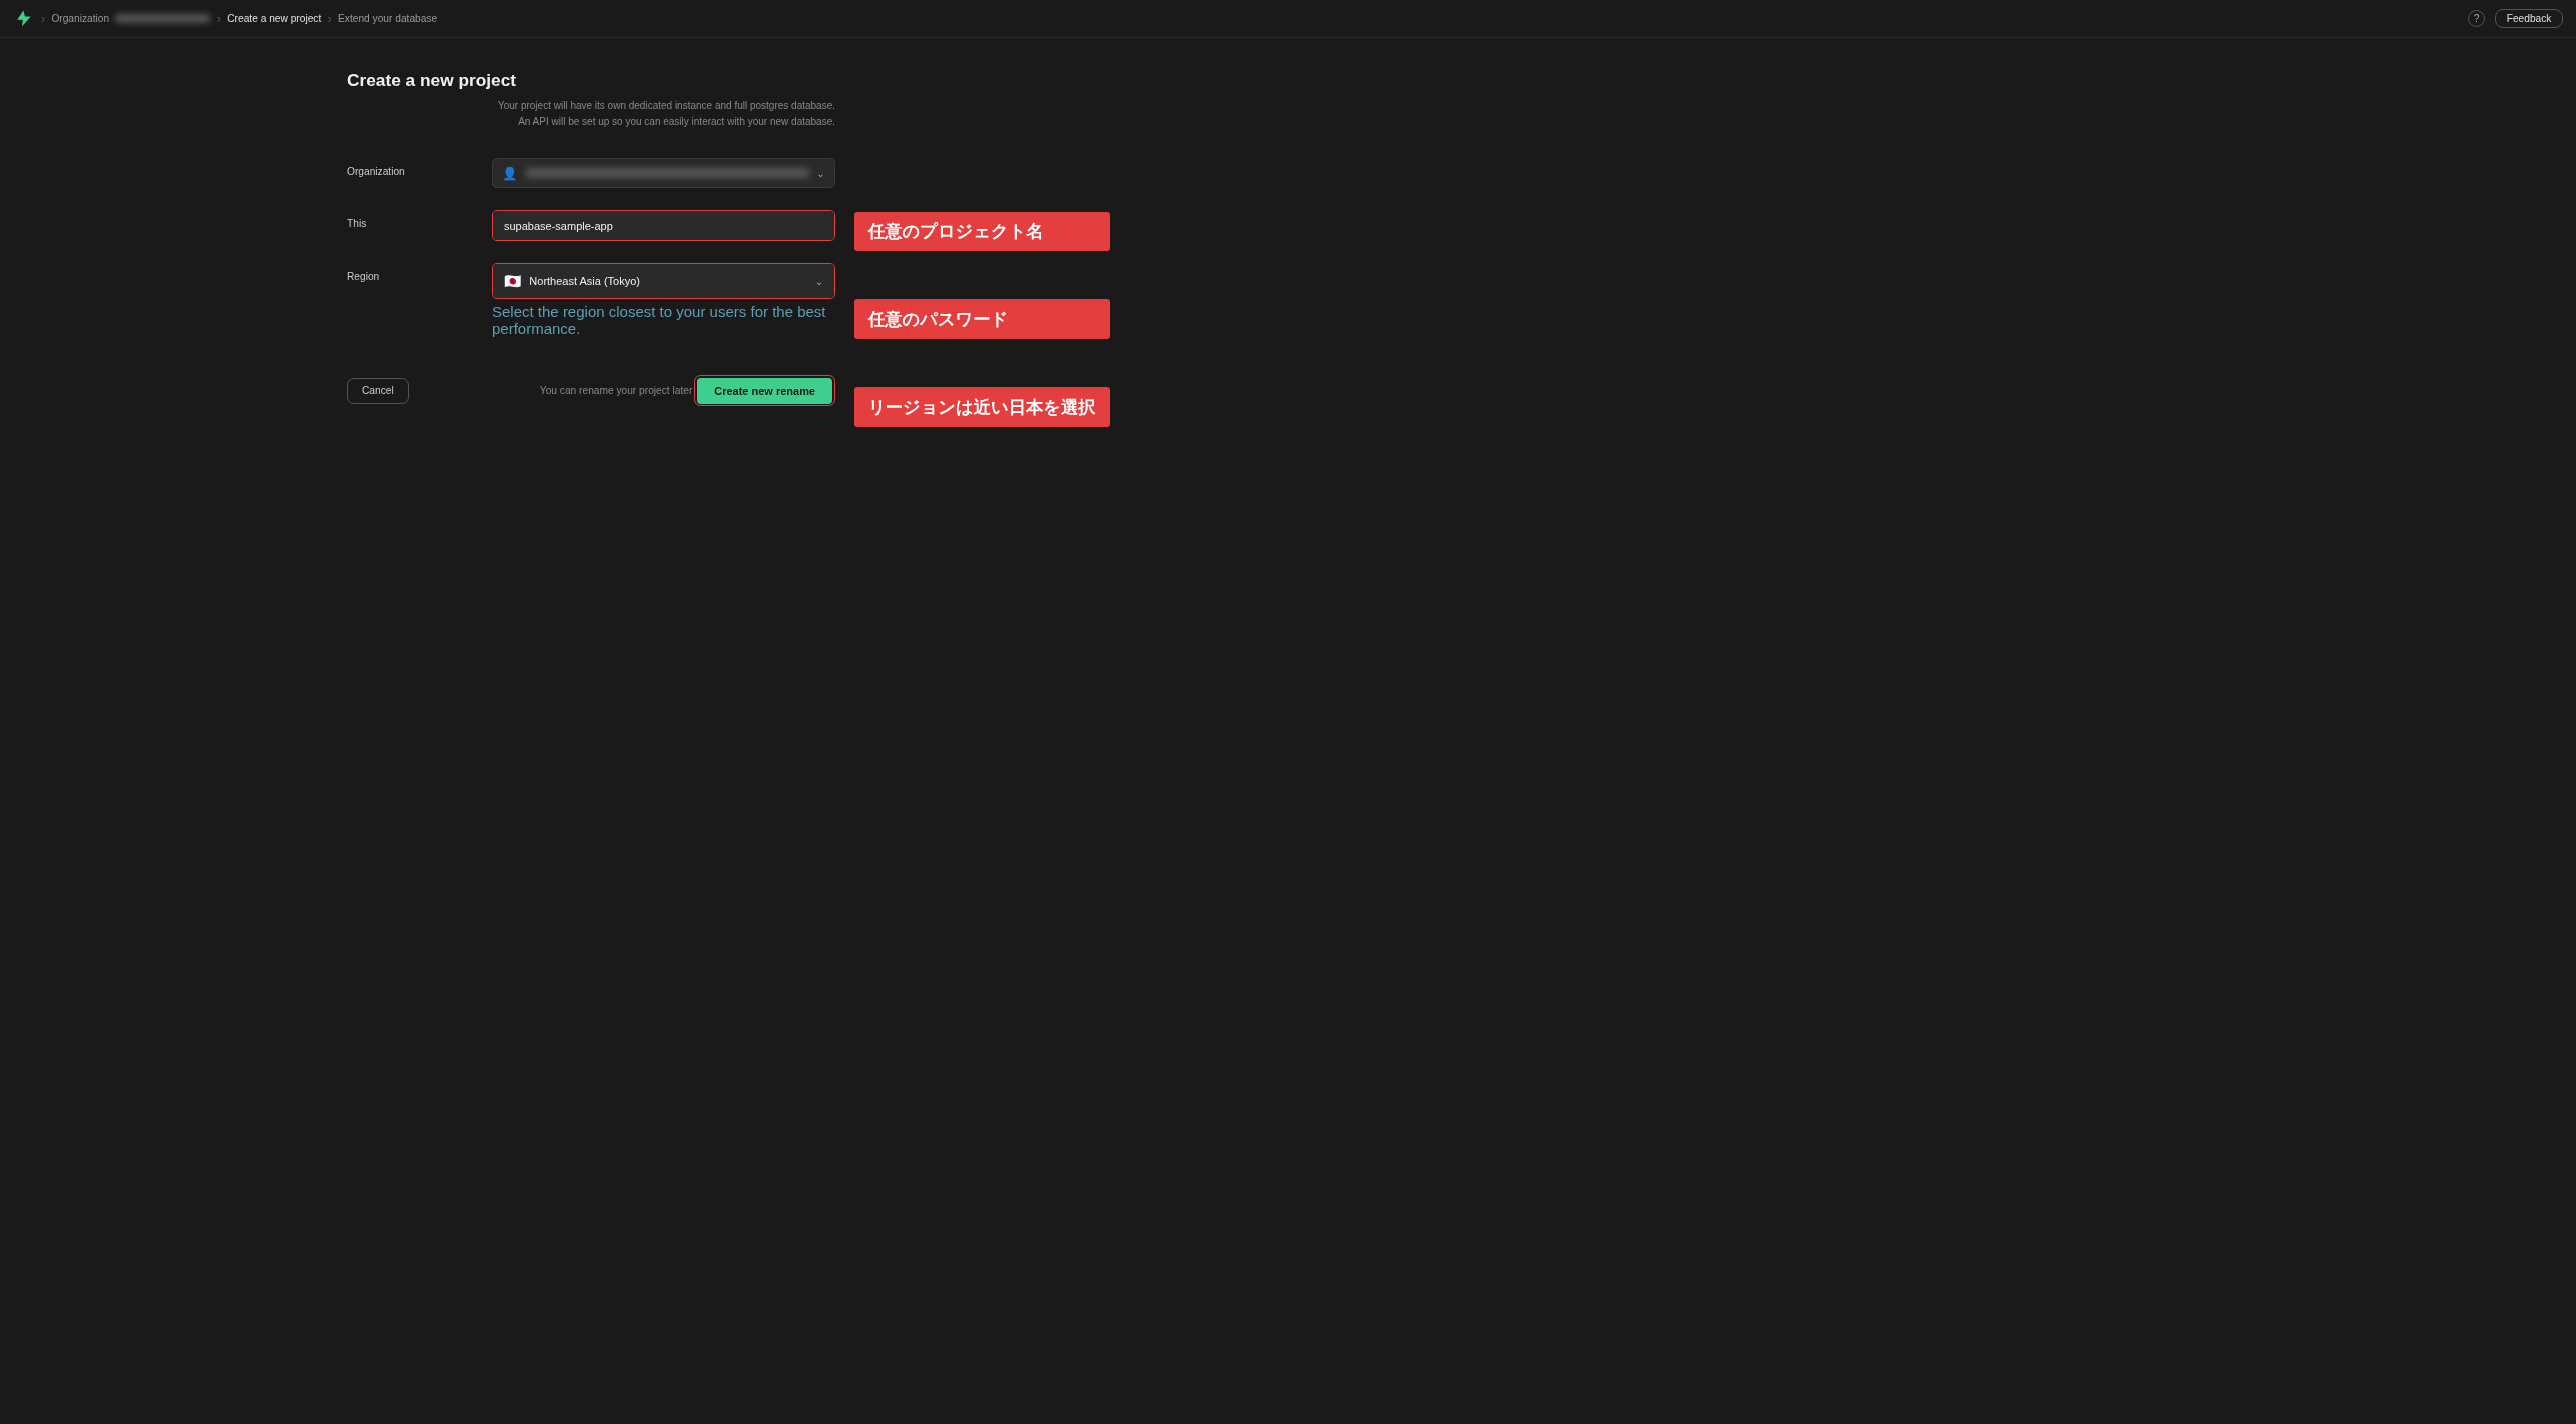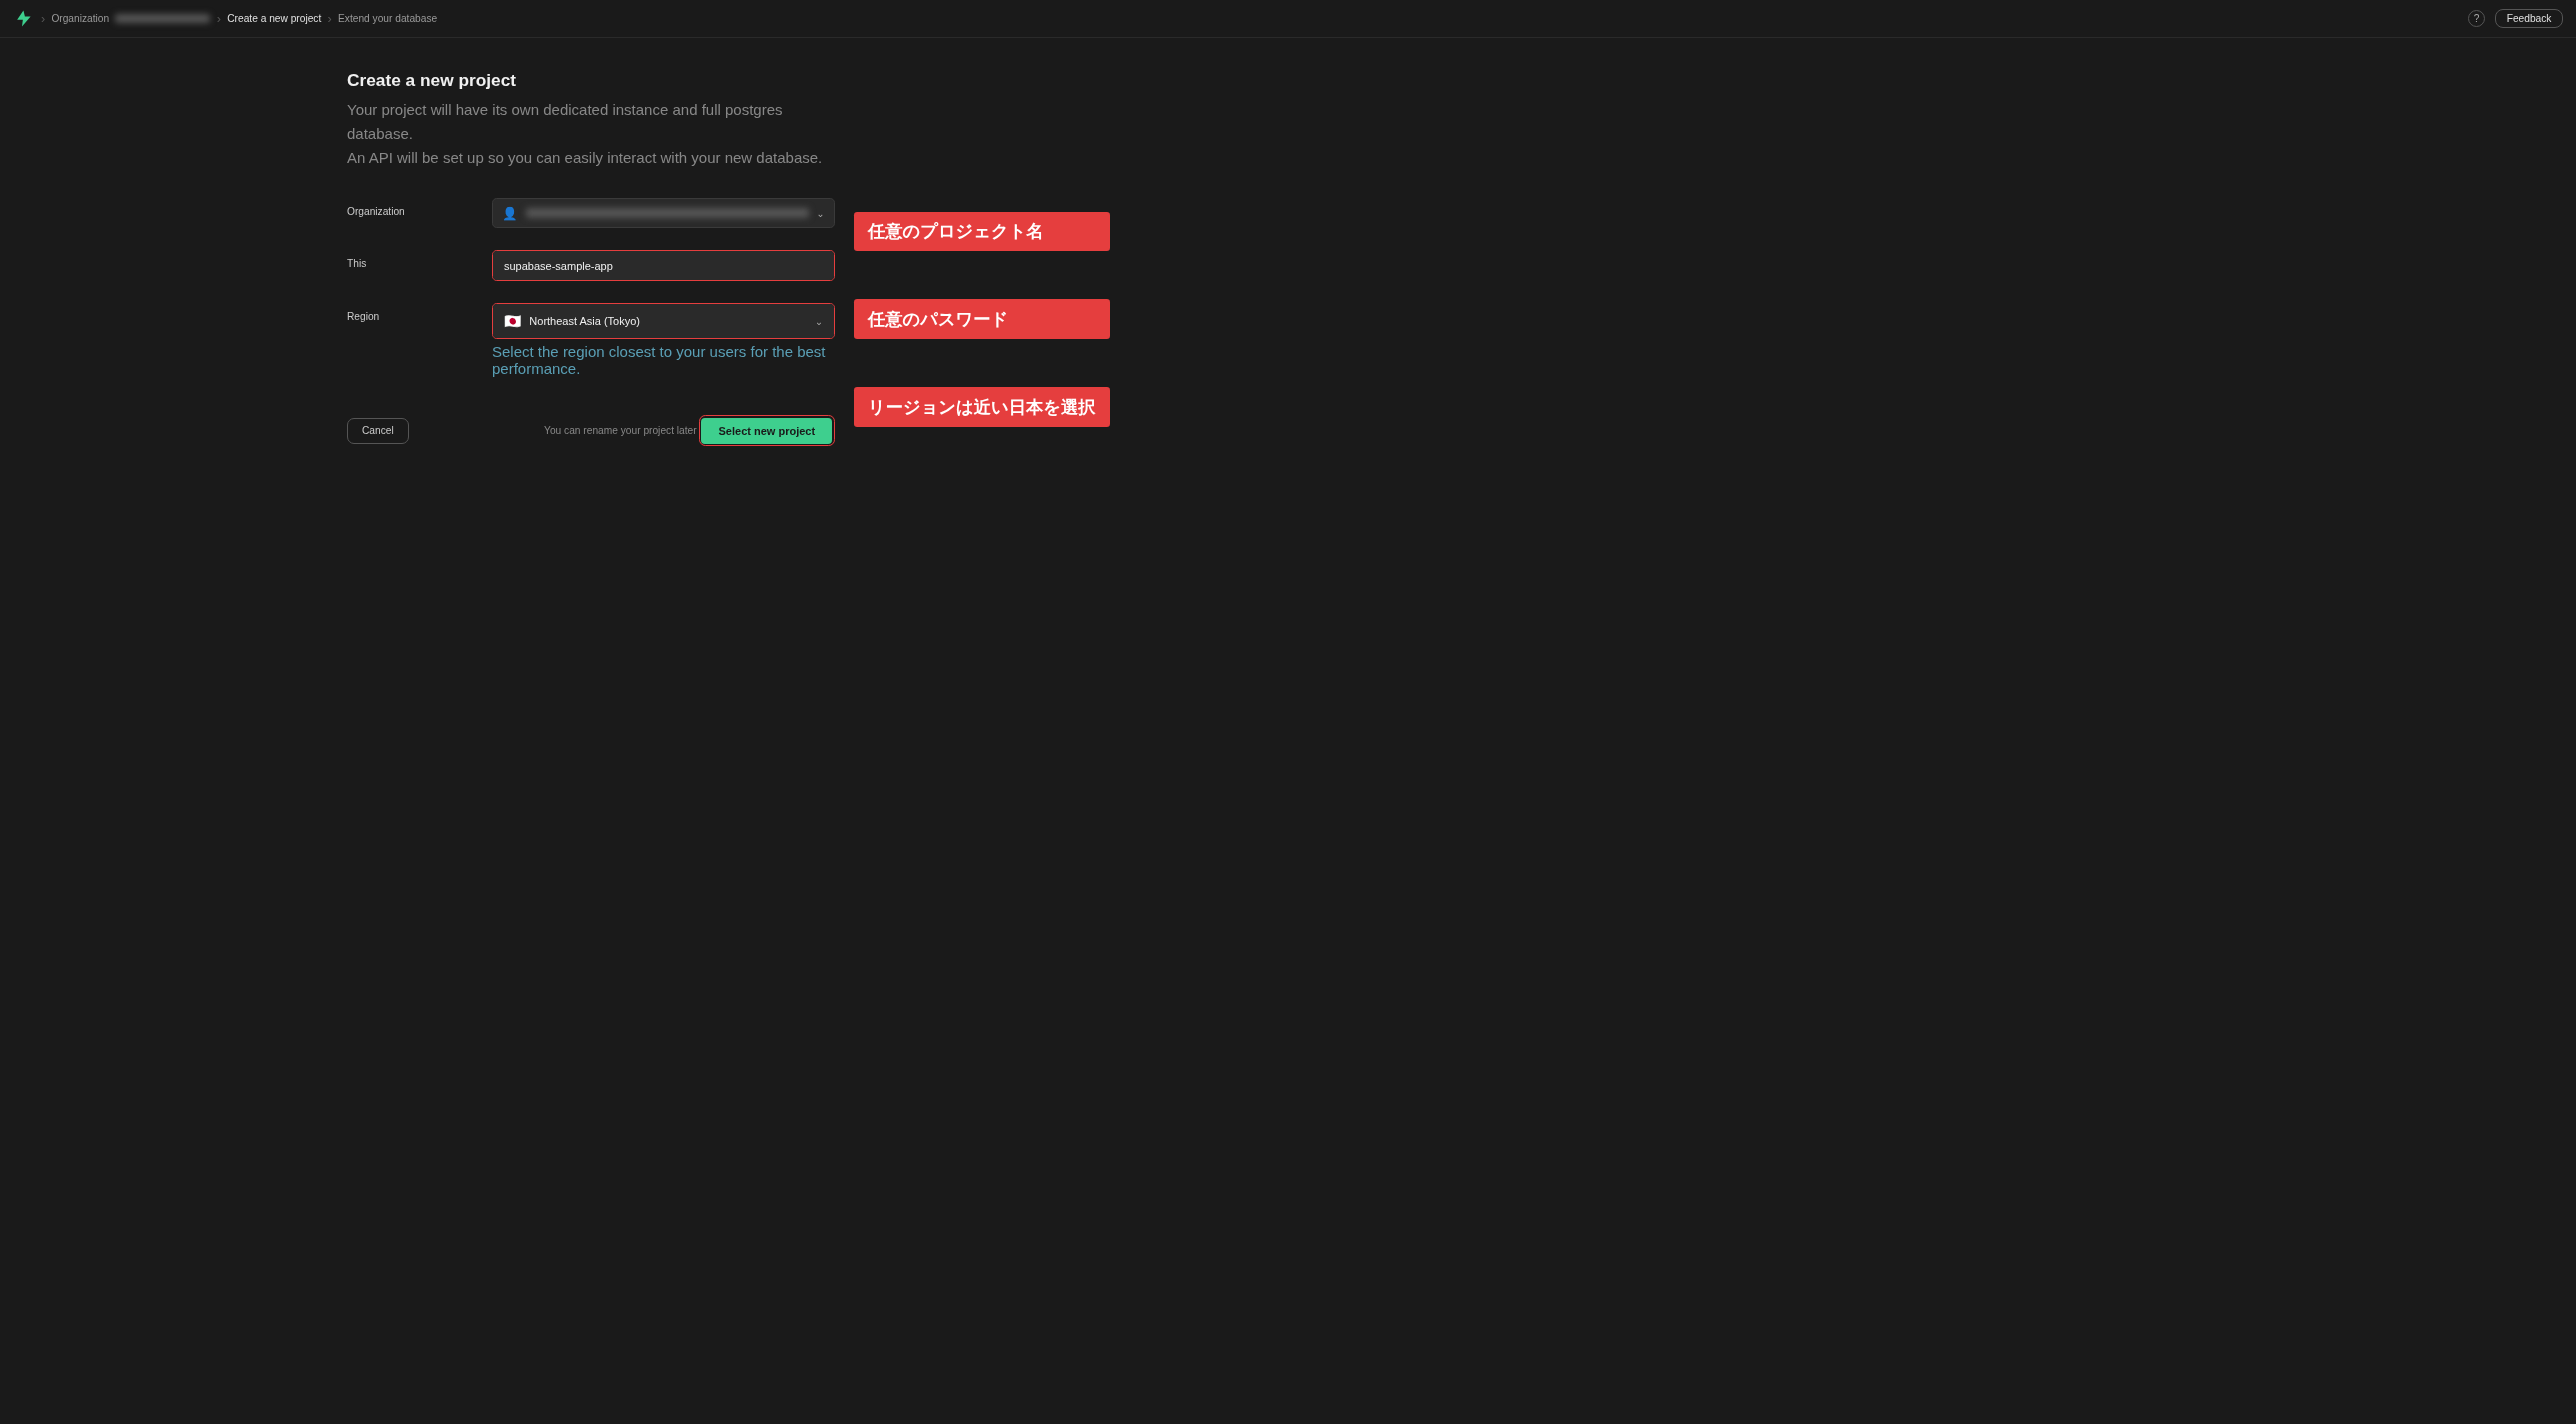--- a/index.html
+++ b/index.html
@@ -88,23 +88,24 @@
 
     .form-title {
       font-size: 17.3px;
       font-weight: 600;
       color: #f0f0f0;
       margin-bottom: 7.9px;
     }
 
     .form-subtitle {
       color: #888;
-      font-size: 15px;
+      font-size: 10px;
       line-height: 1.6;
       margin-bottom: 28px;
+      text-align: right;
     }
 
     
     .form-row {
       display: flex;
       align-items: flex-start;
       margin-bottom: 22px;
       gap: 19px;
     }
 
@@ -392,21 +393,21 @@
           </div>
           <p class="region-hint">Select the region closest to your users for the best performance.</p>
         </div>
       </div>
 
       <div class="form-actions">
         <button class="cancel-btn">Cancel</button>
         <div class="actions-right">
           <span class="rename-hint">You can rename your project later</span>
           <div class="create-btn-wrapper">
-            <button class="create-btn">Select new project</button>
+            <button class="create-btn">Create new rename</button>
           </div>
         </div>
       </div>
     </div>
 
     <div class="annotations-column">
       <div class="ann-label">任意のプロジェクト名</div>
       <div class="ann-label">任意のパスワード</div>
       <div class="ann-label">リージョンは近い日本を選択</div>
     </div>

